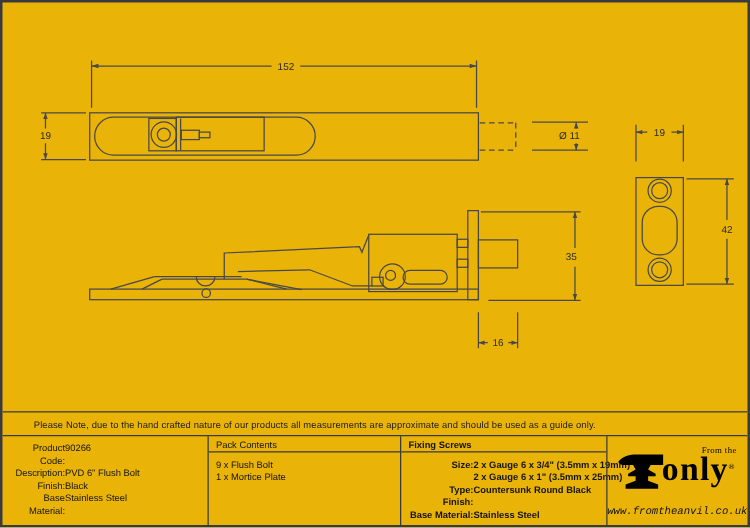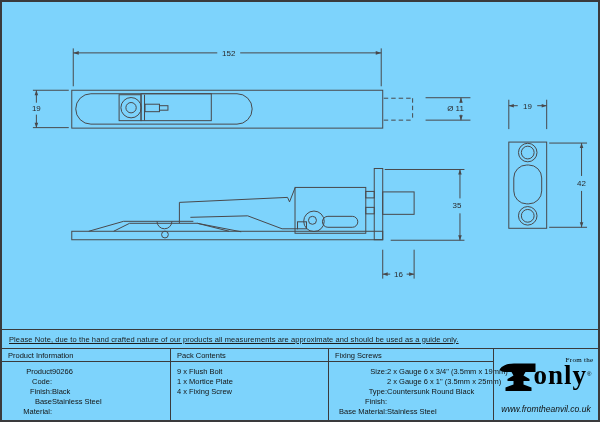--- a/index.html
+++ b/index.html
@@ -1,56 +1,56 @@
 <!DOCTYPE html>
 <html><head>
 <meta charset="utf-8">
 <style>
   html,body { margin:0; padding:0; background:#e8e8e8; }
   .sheet {
-    position:relative; width:600px; height:422px; background:#7dd3fc;
+    position:relative; width:600px; height:422px; background:#eab308;
     border:2px solid #3a3a3c; box-sizing:border-box;
     font-family:"Liberation Sans", sans-serif; color:#1f1f1f;
     display:flex; flex-direction:column; overflow:hidden;
   }
   .drawing-area { height:327px; position:relative; }
   .drawing-area svg { position:absolute; left:0; top:0; }
 
   .note-row {
     border-top:1px solid #3a3a3c; height:19px; box-sizing:border-box;
-    display:flex; align-items:center; padding:0 7px;
-    font-size:7.5px; color:#1c1c1c; letter-spacing:0.1px;text-decoration:underline;
+    display:flex; align-items:center; padding:0 25px;
+    font-size:7.5px; color:#1c1c1c; letter-spacing:0.1px;
   }
 
   .spec-table { flex:1; border-top:1px solid #3a3a3c; display:flex; min-height:0; }
   .spec-col { box-sizing:border-box; display:flex; flex-direction:column; }
   .col-product { width:168px; }
   .col-pack    { width:158px; border-left:1px solid #3a3a3c; }
-  .col-screws  { width:165px; border-left:1px solid #3a3a3c; }
+  .col-screws  { width:165px; border-left:1px solid #3a3a3c;font-weight:bold; }
   .col-logo    { flex:1; border-left:1px solid #3a3a3c; align-items:center; justify-content:center; }
 
   .col-header {
     height:13px; box-sizing:border-box; border-bottom:1px solid #3a3a3c;
     display:flex; align-items:center; padding:0 6px; font-size:7.5px; color:#141414;
   }
   .col-body { padding:5px 4px 0 6px; font-size:7.5px; line-height:10px; color:#141414; }
   .spec-row { display:flex; }
   .spec-label { width:44px; flex:none;text-align:right; }
   .col-screws .spec-label { width:52px; }
   .spec-value { flex:1; white-space:nowrap; }
 
   .logo { display:flex; flex-direction:column; align-items:center; }
   .logo-row { display:flex; align-items:flex-start; }
   .anvil-glyph { margin-top:6px; }
   .logo-text { display:flex; flex-direction:column; align-items:flex-start; margin-left:-3px; }
   .from-the { font-family:"Liberation Serif", serif; font-size:7px; color:#000; margin-left:32px; letter-spacing:0.3px; }
   .nvil-line { display:flex; align-items:flex-start; line-height:22px; }
   .nvil { font-family:"Liberation Serif", serif; font-weight:bold; font-size:27px; color:#000; letter-spacing:1px; }
   .reg { font-size:6px; color:#000; margin-top:-1px; }
-  .website { font-family:Liberation Sans, sans-serif; font-style:italic; font-size:8.5px; color:#111; margin-top:12px; }
+  .website { font-family:Liberation Mono, monospace; font-style:italic; font-size:8.5px; color:#111; margin-top:12px; }
 
   text { font-family:"Liberation Sans", sans-serif; font-size:8px; fill:#2a2a2c; }
 </style>
 </head>
 <body>
 
 <div class="sheet">
 
   <div class="drawing-area">
     <svg width="596" height="327" viewBox="0 0 598 327">
@@ -183,43 +183,45 @@
     </svg>
   </div>
 
   <div class="note-row">
     <span>Please Note, due to the hand crafted nature of our products all measurements are approximate and should be used as a guide only.</span>
   </div>
 
   <div class="spec-table">
 
     <div class="spec-col col-product">
-      <div class="col-header">Product Information</div>
       <div class="col-body">
         <div class="spec-row">
           <span class="spec-label">Product Code:</span>
           <span class="spec-value">90266</span>
+        </div>
+        <div class="spec-row">
+          <span class="spec-label">Description:</span>
+          <span class="spec-value">PVD 6" Flush Bolt</span>
         </div>
         <div class="spec-row">
           <span class="spec-label">Finish:</span>
           <span class="spec-value">Black</span>
         </div>
         <div class="spec-row">
           <span class="spec-label">Base Material:</span>
           <span class="spec-value">Stainless Steel</span>
         </div>
       </div>
     </div>
 
     <div class="spec-col col-pack">
       <div class="col-header">Pack Contents</div>
       <div class="col-body">
         <div class="pack-item">9 x Flush Bolt</div>
         <div class="pack-item">1 x Mortice Plate</div>
-        <div class="pack-item">4 x Fixing Screw</div>
       </div>
     </div>
 
     <div class="spec-col col-screws">
       <div class="col-header">Fixing Screws</div>
       <div class="col-body">
         <div class="spec-row">
           <span class="spec-label">Size:</span>
           <span class="spec-value">2 x Gauge 6 x 3/4" (3.5mm x 19mm)</span>
         </div>

